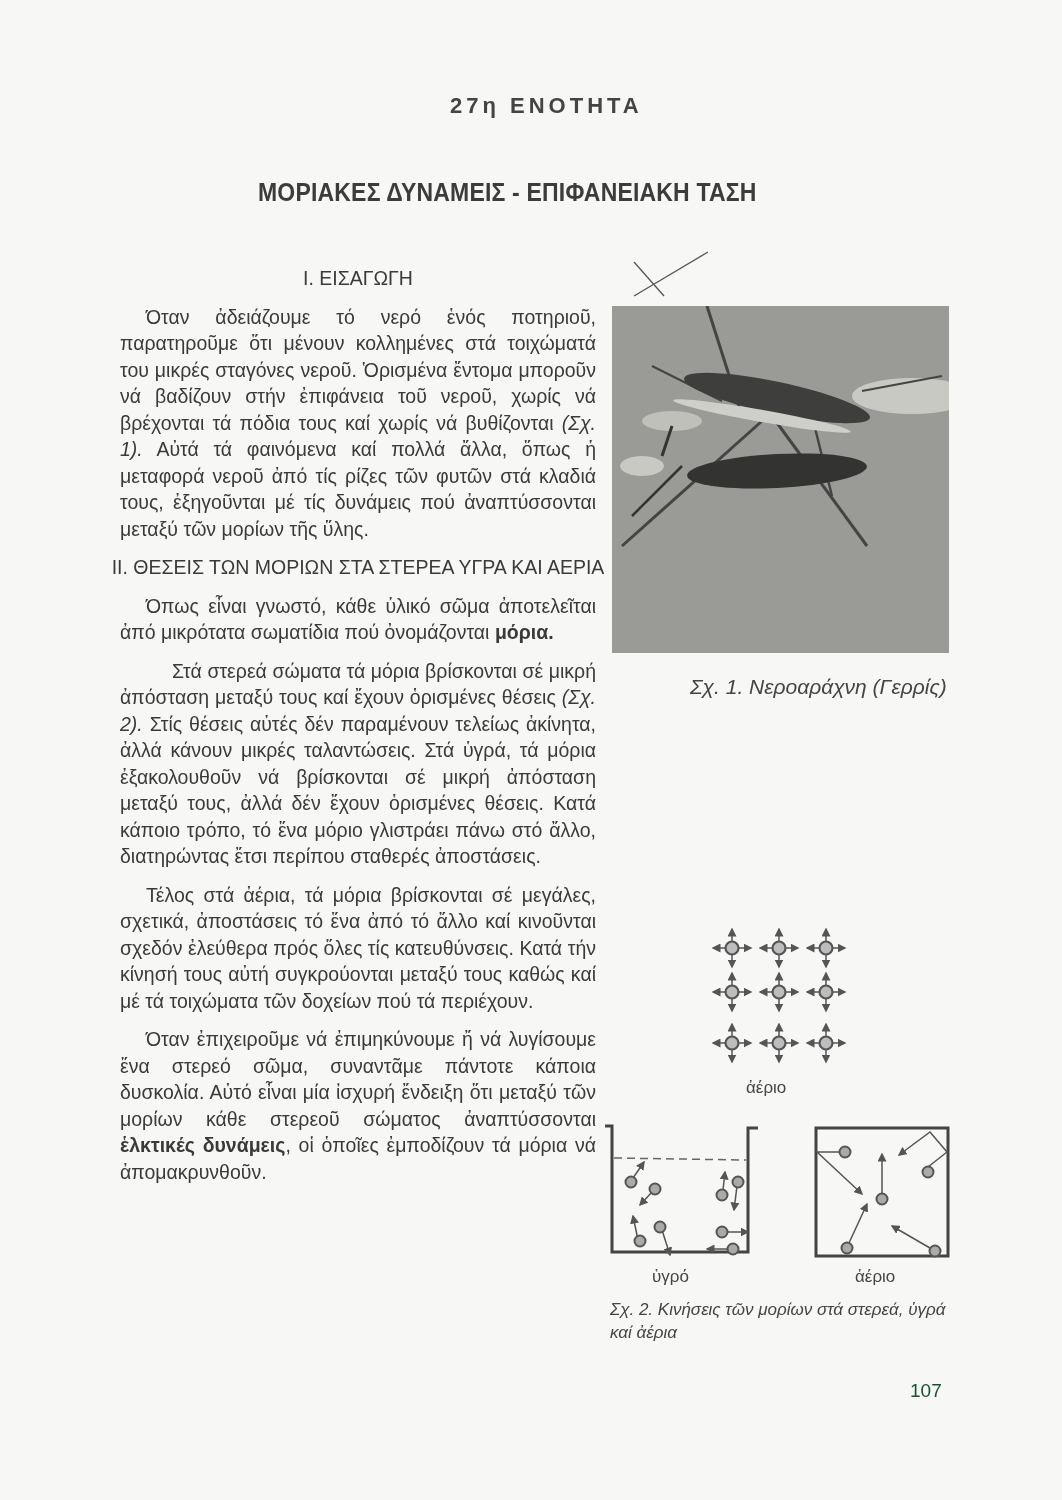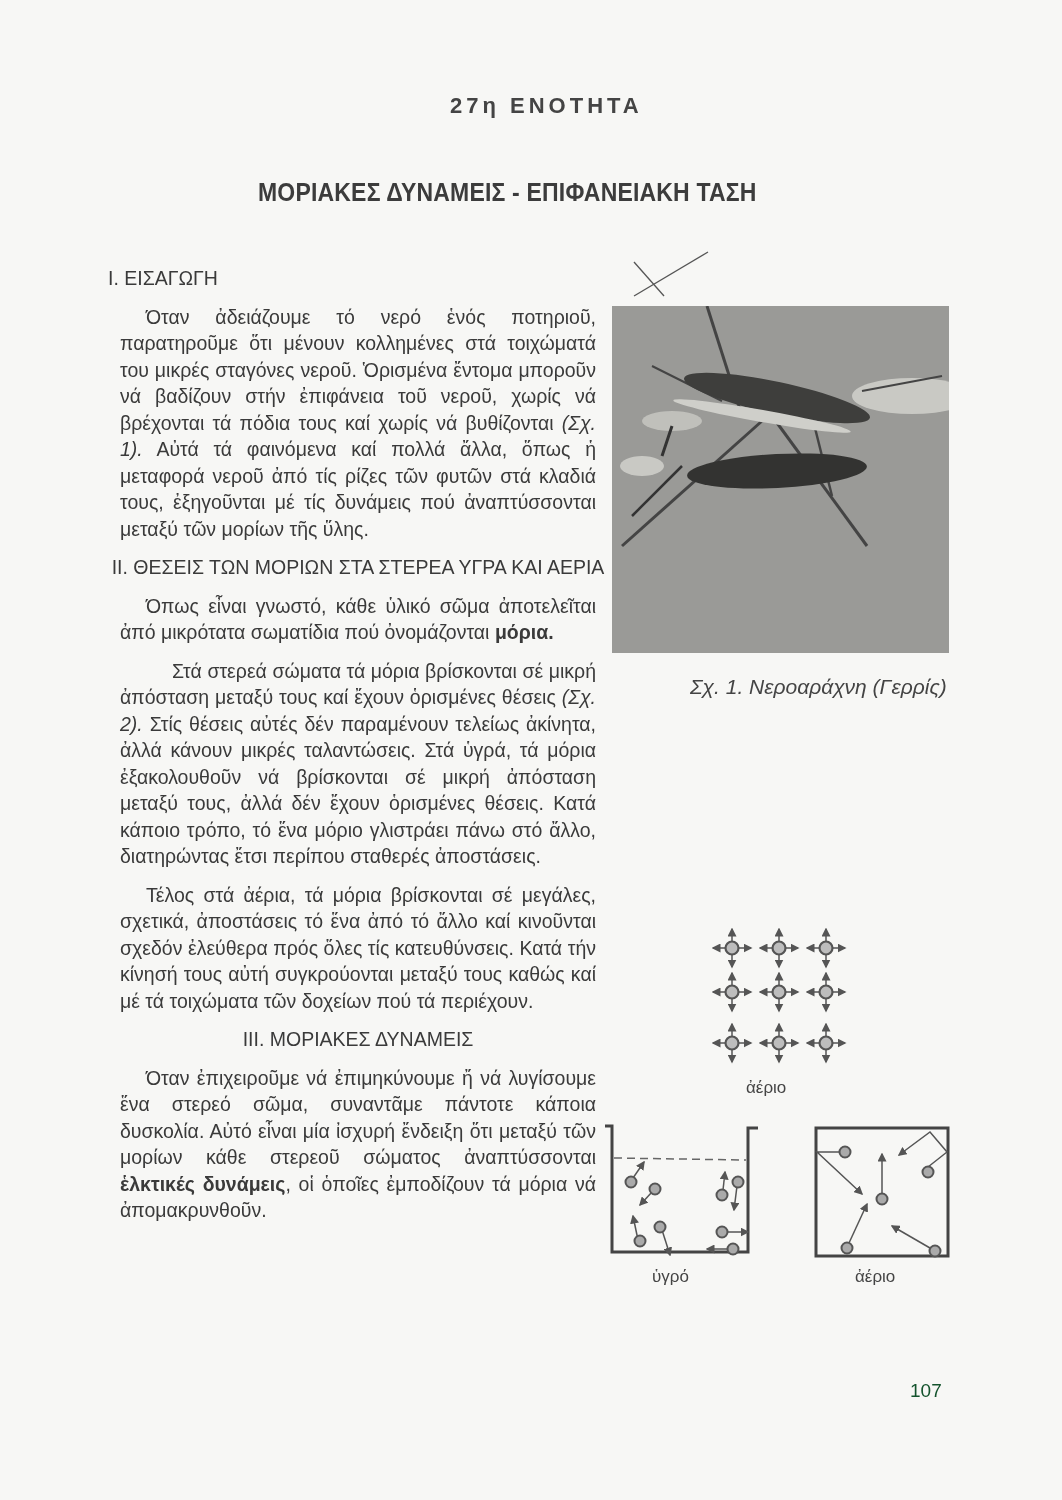--- a/index.html
+++ b/index.html
@@ -18,21 +18,21 @@
   .chapter-title {
     position: absolute; left: 258px; top: 178px;
     font-size: 25px; font-weight: bold; color: #3c3c3c; letter-spacing: 0.2px;
     transform: scaleX(0.92); transform-origin: left top; white-space: nowrap;
   }
   .col {
     position: absolute; left: 108px; top: 265px; width: 500px;
     font-size: 19.5px; line-height: 26.5px;
   }
   .col p { margin: 12px; text-align: justify; text-indent: 26px; }
-  .col .h { margin: 0; }
+  .col .h { text-align: center; margin: 0; }
   .col .h1 { margin-bottom: 0; }
   .col .h2 { margin-top: 6px; text-align: center; }
   .col .h3 { margin-top: 8px; text-align: center; }
   .col b { font-weight: bold; }
   .col i { font-style: italic; }
 
   .figure1 { position: absolute; left: 612px; top: 306px; width: 337px; height: 347px; }
   .photo {
     width: 100%; height: 100%;
     background:
@@ -68,21 +68,20 @@
 
   <div class="col">
     <div class="h h1">Ι. ΕΙΣΑΓΩΓΗ</div>
     <p><span>Όταν ἀδειάζουμε τό νερό ἑνός ποτηριοῦ, παρατηροῦμε ὅτι μένουν κολλημένες στά τοιχώματά του μικρές σταγόνες νεροῦ. Ὁρισμένα ἔντομα μποροῦν νά βαδίζουν στήν ἐπιφάνεια τοῦ νεροῦ, χωρίς νά βρέχονται τά πόδια τους καί χωρίς νά βυθίζονται </span><i>(Σχ. 1).</i><span> Αὐτά τά φαινόμενα καί πολλά ἄλλα, ὅπως ἡ μεταφορά νεροῦ ἀπό τίς ρίζες τῶν φυτῶν στά κλαδιά τους, ἐξηγοῦνται μέ τίς δυνάμεις πού ἀναπτύσσονται μεταξύ τῶν μορίων τῆς ὕλης.</span></p>
 
     <div class="h h2">ΙΙ. ΘΕΣΕΙΣ ΤΩΝ ΜΟΡΙΩΝ ΣΤΑ ΣΤΕΡΕΑ ΥΓΡΑ ΚΑΙ ΑΕΡΙΑ</div>
     <p><span>Όπως εἶναι γνωστό, κάθε ὑλικό σῶμα ἀποτελεῖται ἀπό μικρότατα σωματίδια πού ὀνομάζονται </span><b>μόρια.</b></p>
     <p style="text-indent:52px"><span>Στά στερεά σώματα τά μόρια βρίσκονται σέ μικρή ἀπόσταση μεταξύ τους καί ἔχουν ὁρισμένες θέσεις </span><i>(Σχ. 2).</i><span> Στίς θέσεις αὐτές δέν παραμένουν τελείως ἀκίνητα, ἀλλά κάνουν μικρές ταλαντώσεις. Στά ὑγρά, τά μόρια ἐξακολουθοῦν νά βρίσκονται σέ μικρή ἀπόσταση μεταξύ τους, ἀλλά δέν ἔχουν ὁρισμένες θέσεις. Κατά κάποιο τρόπο, τό ἕνα μόριο γλιστράει πάνω στό ἄλλο, διατηρώντας ἔτσι περίπου σταθερές ἀποστάσεις.</span></p>
     <p><span>Τέλος στά ἀέρια, τά μόρια βρίσκονται σέ μεγάλες, σχετικά, ἀποστάσεις τό ἕνα ἀπό τό ἄλλο καί κινοῦνται σχεδόν ἐλεύθερα πρός ὅλες τίς κατευθύνσεις. Κατά τήν κίνησή τους αὐτή συγκρούονται μεταξύ τους καθώς καί μέ τά τοιχώματα τῶν δοχείων πού τά περιέχουν.</span></p>
 
-    <div class="h h3">ΙΙΙ. ΜΟΡΙΑΚΕΣ ΔΥΝΑΜΕΙΣ</div>
     <p><span>Όταν ἐπιχειροῦμε νά ἐπιμηκύνουμε ἤ νά λυγίσουμε ἕνα στερεό σῶμα, συναντᾶμε πάντοτε κάποια δυσκολία. Αὐτό εἶναι μία ἰσχυρή ἔνδειξη ὅτι μεταξύ τῶν μορίων κάθε στερεοῦ σώματος ἀναπτύσσονται </span><b>ἑλκτικές δυνάμεις</b><span>, οἱ ὁποῖες ἐμποδίζουν τά μόρια νά ἀπομακρυνθοῦν.</span></p>
   </div>
 
   <svg class="cross" width="80" height="50">
     <line x1="2" y1="12" x2="32" y2="46" stroke="#555" stroke-width="1.3"></line>
     <line x1="2" y1="46" x2="76" y2="2" stroke="#555" stroke-width="1.3"></line>
   </svg>
 
   <div class="figure1">
     <svg class="photo" width="337" height="347">
@@ -177,15 +176,16 @@
         <circle cx="70" cy="75" r="5.5" stroke-width="2"></circle>
       <line x1="37" y1="119" x2="55" y2="80" marker-end="url(#ah3)"></line>
         <circle cx="35" cy="124" r="5.5" stroke-width="2"></circle>
       <line x1="118" y1="124" x2="80" y2="102" marker-end="url(#ah3)"></line>
         <circle cx="123" cy="127" r="5.5" stroke-width="2"></circle>
     </g>
   </svg>
 
   <div class="liquid-label">ὑγρό</div>
   <div class="gas-label">ἀέριο</div>
+  <div class="cap2">Σχ. 2. Κινήσεις τῶν μορίων στά στερεά, ὑγρά καί ἀέρια</div>
 
   <div class="page-number">107</div>
 </div>
 
 </body></html>

